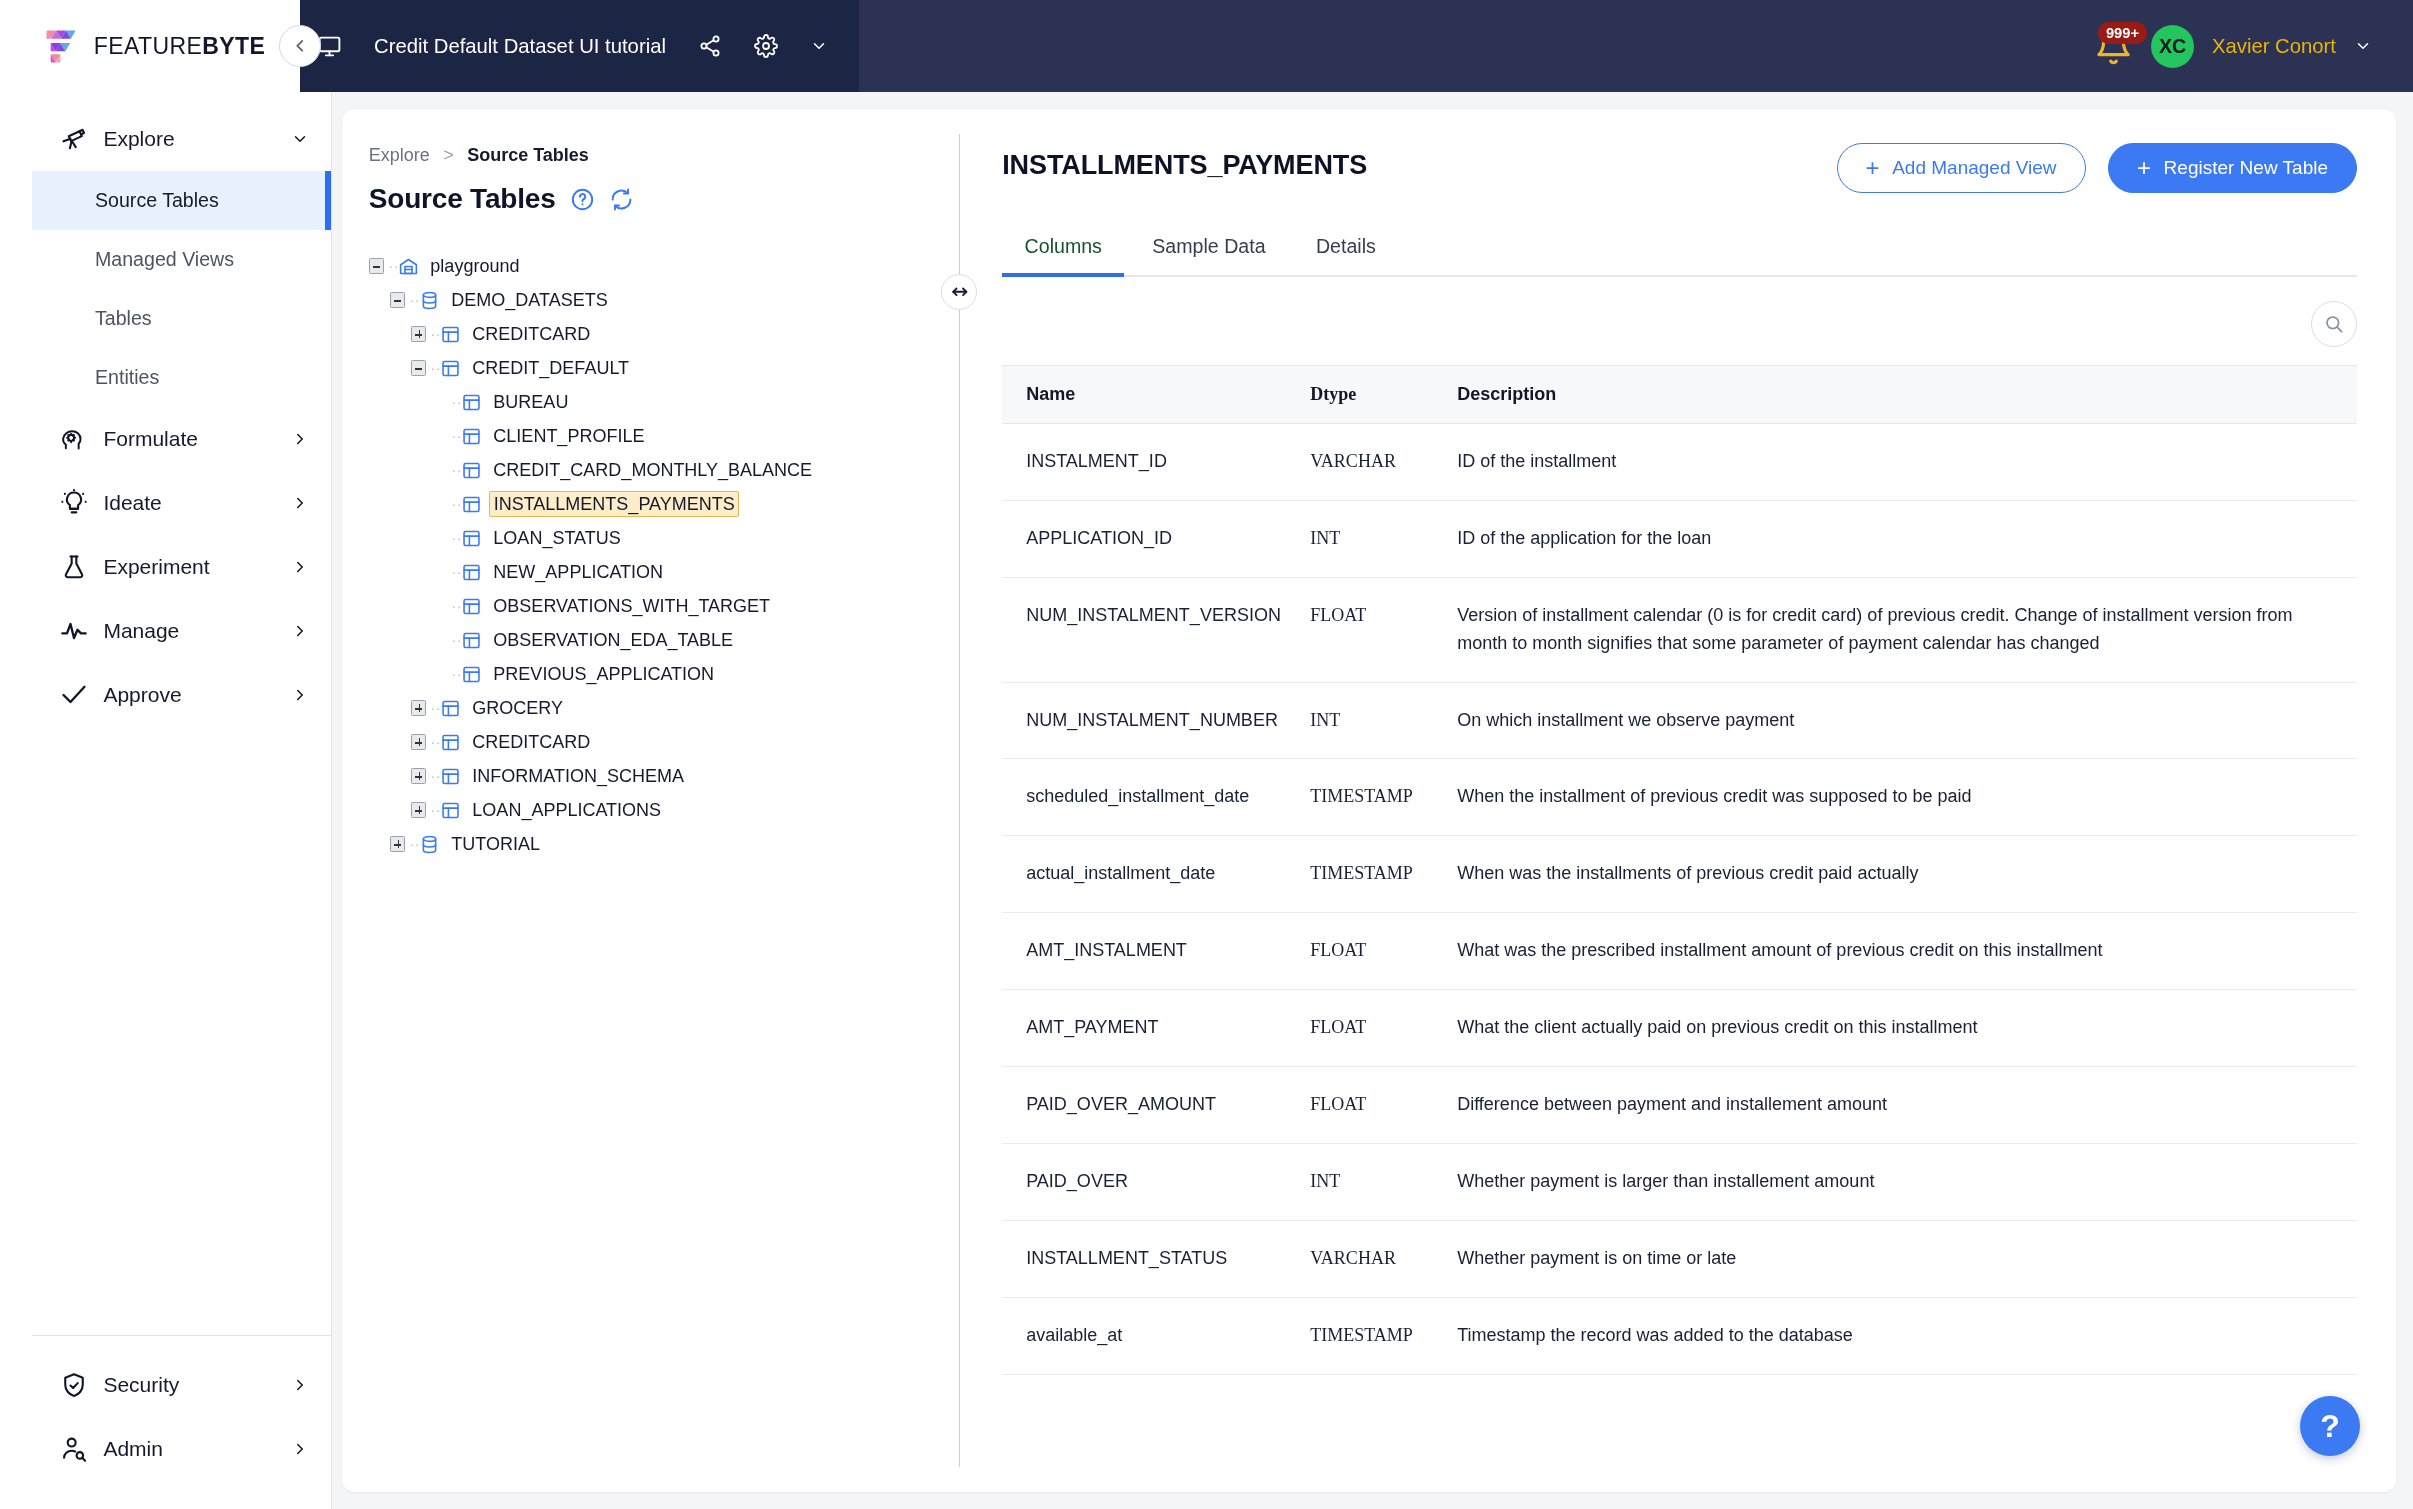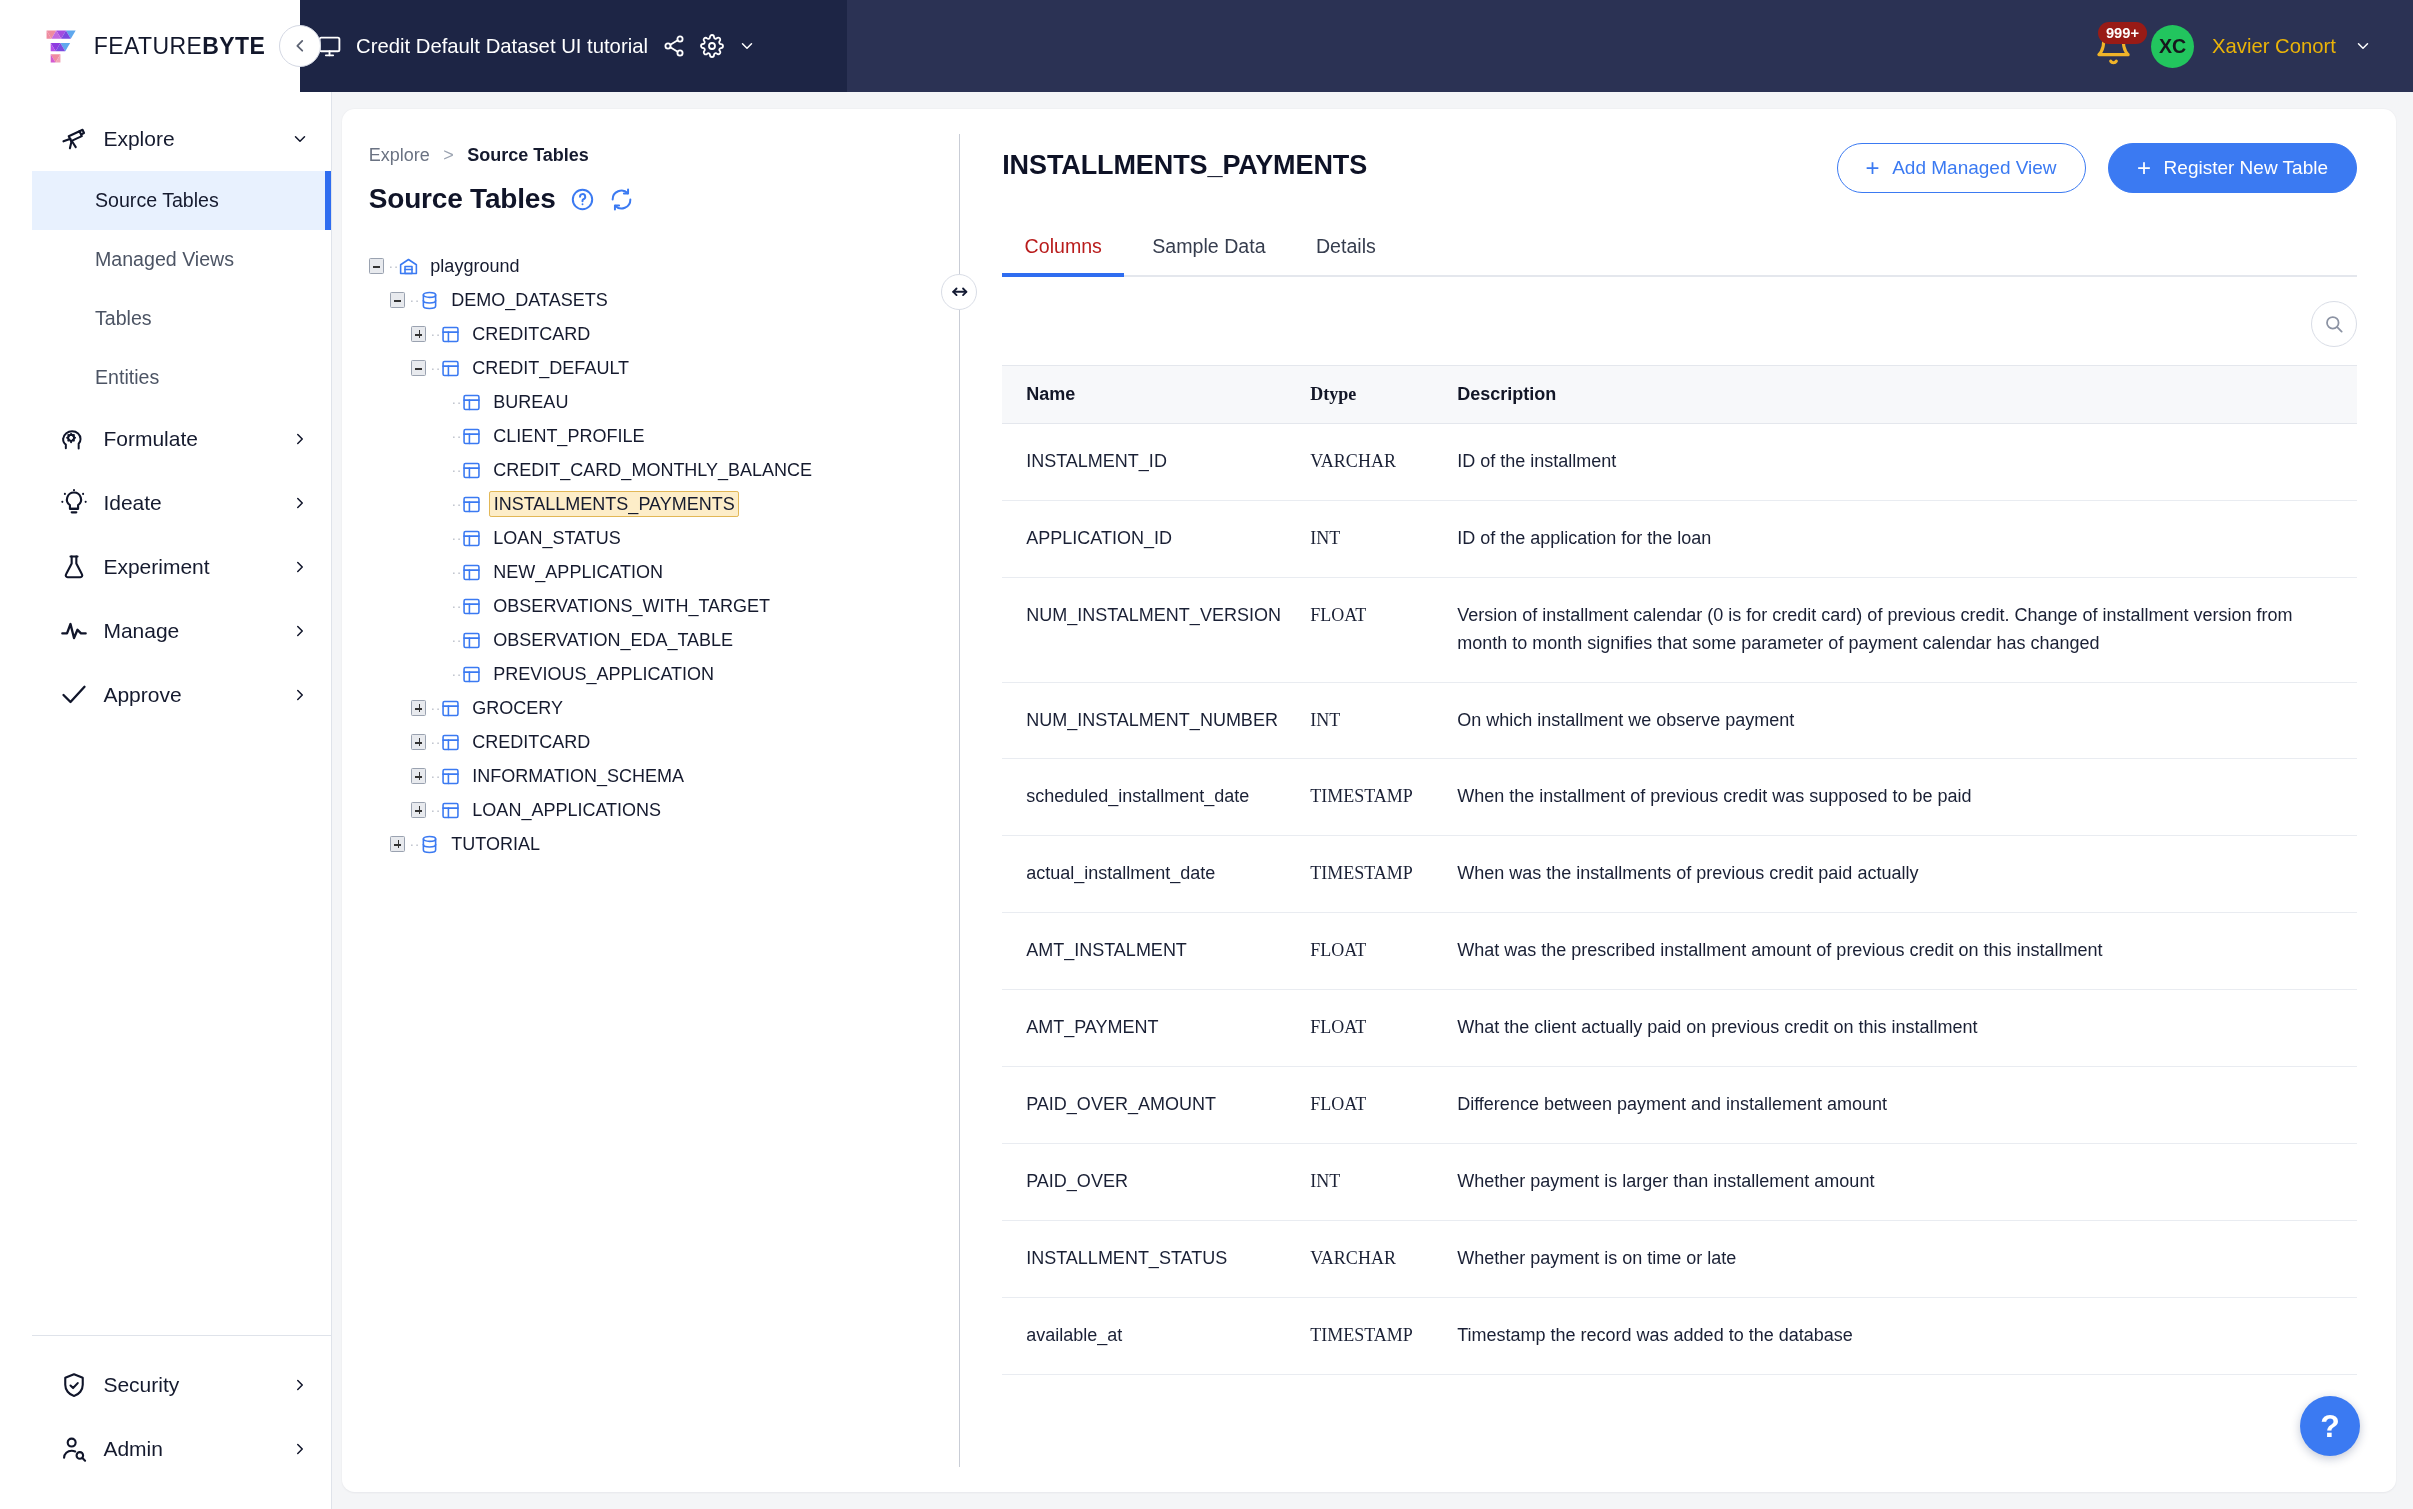--- a/index.html
+++ b/index.html
@@ -21,21 +21,21 @@
   .logo-mark { width: 43px; height: 43px; flex: 0 0 43px; }
   .logo-text { font-size: 23px; letter-spacing: 0.4px; color: #12172b; font-weight: 400; }
   .logo-text b { font-weight: 700; }
 
   .header-dark {
     flex: 1; background: #2b3254; display: flex; align-items: center;
     position: relative;
   }
   .titlechip {
     background: #1d2545; height: 92px; display: flex; align-items: center;
-    padding: 0 31px 0 17px; gap: 14px; min-width: 547px;
+    padding: 0 31px 0 17px; gap: 32px; min-width: 547px;
   }
   .monitor-icon { width: 25px; height: 25px; flex: 0 0 25px; }
   .proj-title { color: #fff; font-size: 20.3px; font-weight: 400; white-space: nowrap; }
   .hdr-icon { width: 24px; height: 24px; cursor: pointer; flex: 0 0 24px; }
   .chev-sm { width: 18px; height: 18px; flex: 0 0 18px; }
   .collapse-btn {
     position: absolute; left: -21px; top: 50%; transform: translateY(-50%);
     width: 42px; height: 42px; border-radius: 50%; background: #fff;
     border: 0.7px solid #d4d8e3; display: flex; align-items: center; justify-content: center;
     cursor: pointer; z-index: 10;
@@ -129,21 +129,21 @@
   }
   .btn-outline { border: 1.4px solid #3b7af2; color: #3b7af2; background: #fff; }
   .btn-primary { background: #3b7af2; color: #fff; border: 1.4px solid #3b7af2; }
   .plus-g { font-size: 24px; line-height: 1; font-weight: 300; }
 
   .tabs { display: flex; gap: 0; margin-top: 42px; border-bottom: 2.1px solid #e4e7ed; }
   .tab {
     font-size: 19.6px; color: #363d4e; padding: 0 22.4px 17px; cursor: pointer;
     position: relative; margin-right: 5.6px;
   }
-  .tab.active { color: #b91c1c; text-align: right; }
+  .tab.active { color: #14532d; text-align: right; }
   .tab.active::after {
     content:""; position: absolute; left: 0; right: 0; bottom: -2.1px; height: 4.2px; background: #2f6df0;
   }
 
   .search-row { display: flex; justify-content: flex-end; padding: 24px 0 18px; }
   .search-circle {
     width: 46px; height: 46px; border-radius: 50%; border: 0.7px solid #d9dde6;
     display: flex; align-items: center; justify-content: center; cursor: pointer;
   }
 

